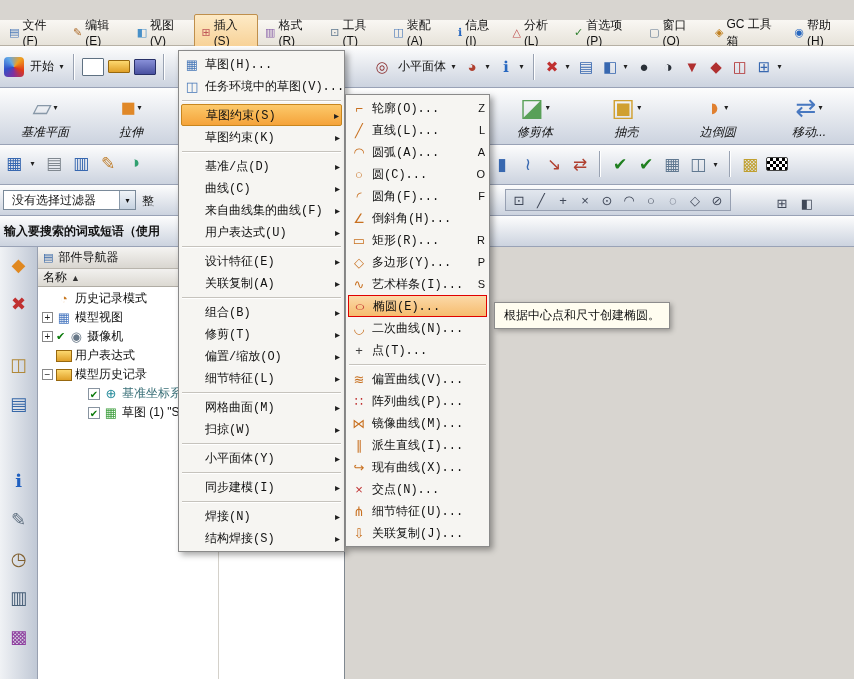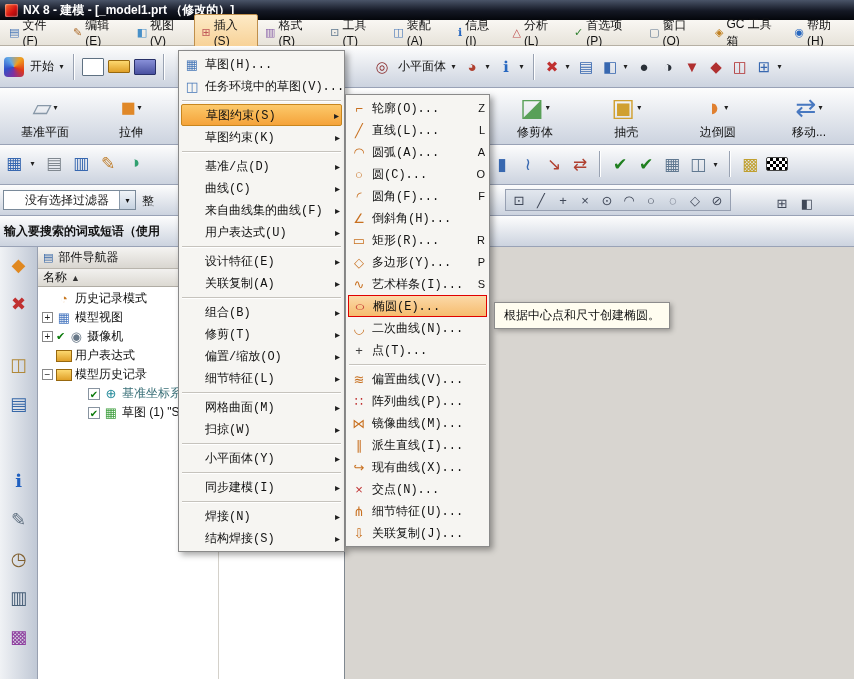--- a/index.html
+++ b/index.html
@@ -47,30 +47,30 @@
     background-size:6px 6px;background-position:0 0,3px 3px;}
 
   
   .fbar{position:absolute;top:2px;display:flex;align-items:flex-start;}
   .fbar-left{left:2px;}
   .fbar-right{left:492px;width:360px;justify-content:space-between;}
   .fbtn{width:86px;display:flex;flex-direction:column;align-items:center;padding-top:2px;}
   .fico-row{display:flex;align-items:center;gap:2px;height:30px;}
   .fico{font-size:25px;line-height:28px;}
   .fcaret{font-size:8px;color:#222;}
-  .flabel{font-size:12px;margin-top:2px;white-space:nowrap;}
+  .flabel{font-size:12px;margin-top:2px;white-space:nowrap;font-style:italic;}
 
   .r3l{position:absolute;left:4px;top:6px;display:flex;gap:7px;align-items:center;}
   .r3r{position:absolute;left:492px;top:6px;display:flex;gap:6px;align-items:center;}
   .tbit.tico2{font-size:17px;}
 
   
   .combo{position:absolute;left:3px;top:5px;width:133px;height:20px;box-sizing:border-box;background:#fff;
     border:1px solid #7a8a9a;display:flex;align-items:center;}
-  .combo-text{flex:1;padding-left:21px;white-space:nowrap;overflow:hidden;}
+  .combo-text{flex:1;padding-left:8px;white-space:nowrap;overflow:hidden;}
   .combo-caret{width:15px;height:18px;display:flex;align-items:center;justify-content:center;font-size:8px;
     background:linear-gradient(#f0f4f8,#c6d2e0);border-left:1px solid #8a9aaa;}
   .scope-partial{position:absolute;left:142px;top:8px;}
   .snapbar{position:absolute;left:505px;top:4px;height:22px;box-sizing:border-box;display:flex;align-items:center;
     gap:2px;padding:0 3px;border:1px solid #97a0b2;background:linear-gradient(#e2e7ee,#c8d0dc);}
   .snapico{font-size:13px;width:18px;text-align:center;}
   .snapextra{position:absolute;left:772px;top:6px;display:flex;gap:5px;}
   .search-hint{font-weight:bold;padding-left:4px;white-space:nowrap;}
 
   
@@ -126,24 +126,20 @@
   .mi.sel{background:linear-gradient(#fbd9a8,#f6bc6e);border:1px solid #e00000;}
 
   .tooltip{position:absolute;left:494px;top:302px;z-index:50;background:#fffdf0;border:1px solid #8c8c8c;
     box-shadow:2px 2px 5px rgba(0,0,0,.3);padding:4px 9px;white-space:nowrap;}
 </style>
 </head>
 <body>
 
 <div class="screen">
 
-  <div class="titlebar">
-    <span class="nx-badge"></span>
-    <span>NX 8 - 建模 - [_model1.prt （修改的）]</span>
-  </div>
 
   <div class="menubar">
 
   <div class="mb">
         <span class="mico" style="color: rgb(72, 120, 184);">▤</span>
         <span>文件(F)</span>
       </div>
       <div class="mb">
         <span class="mico" style="color: rgb(176, 112, 48);">✎</span>
         <span>编辑(E)</span>

